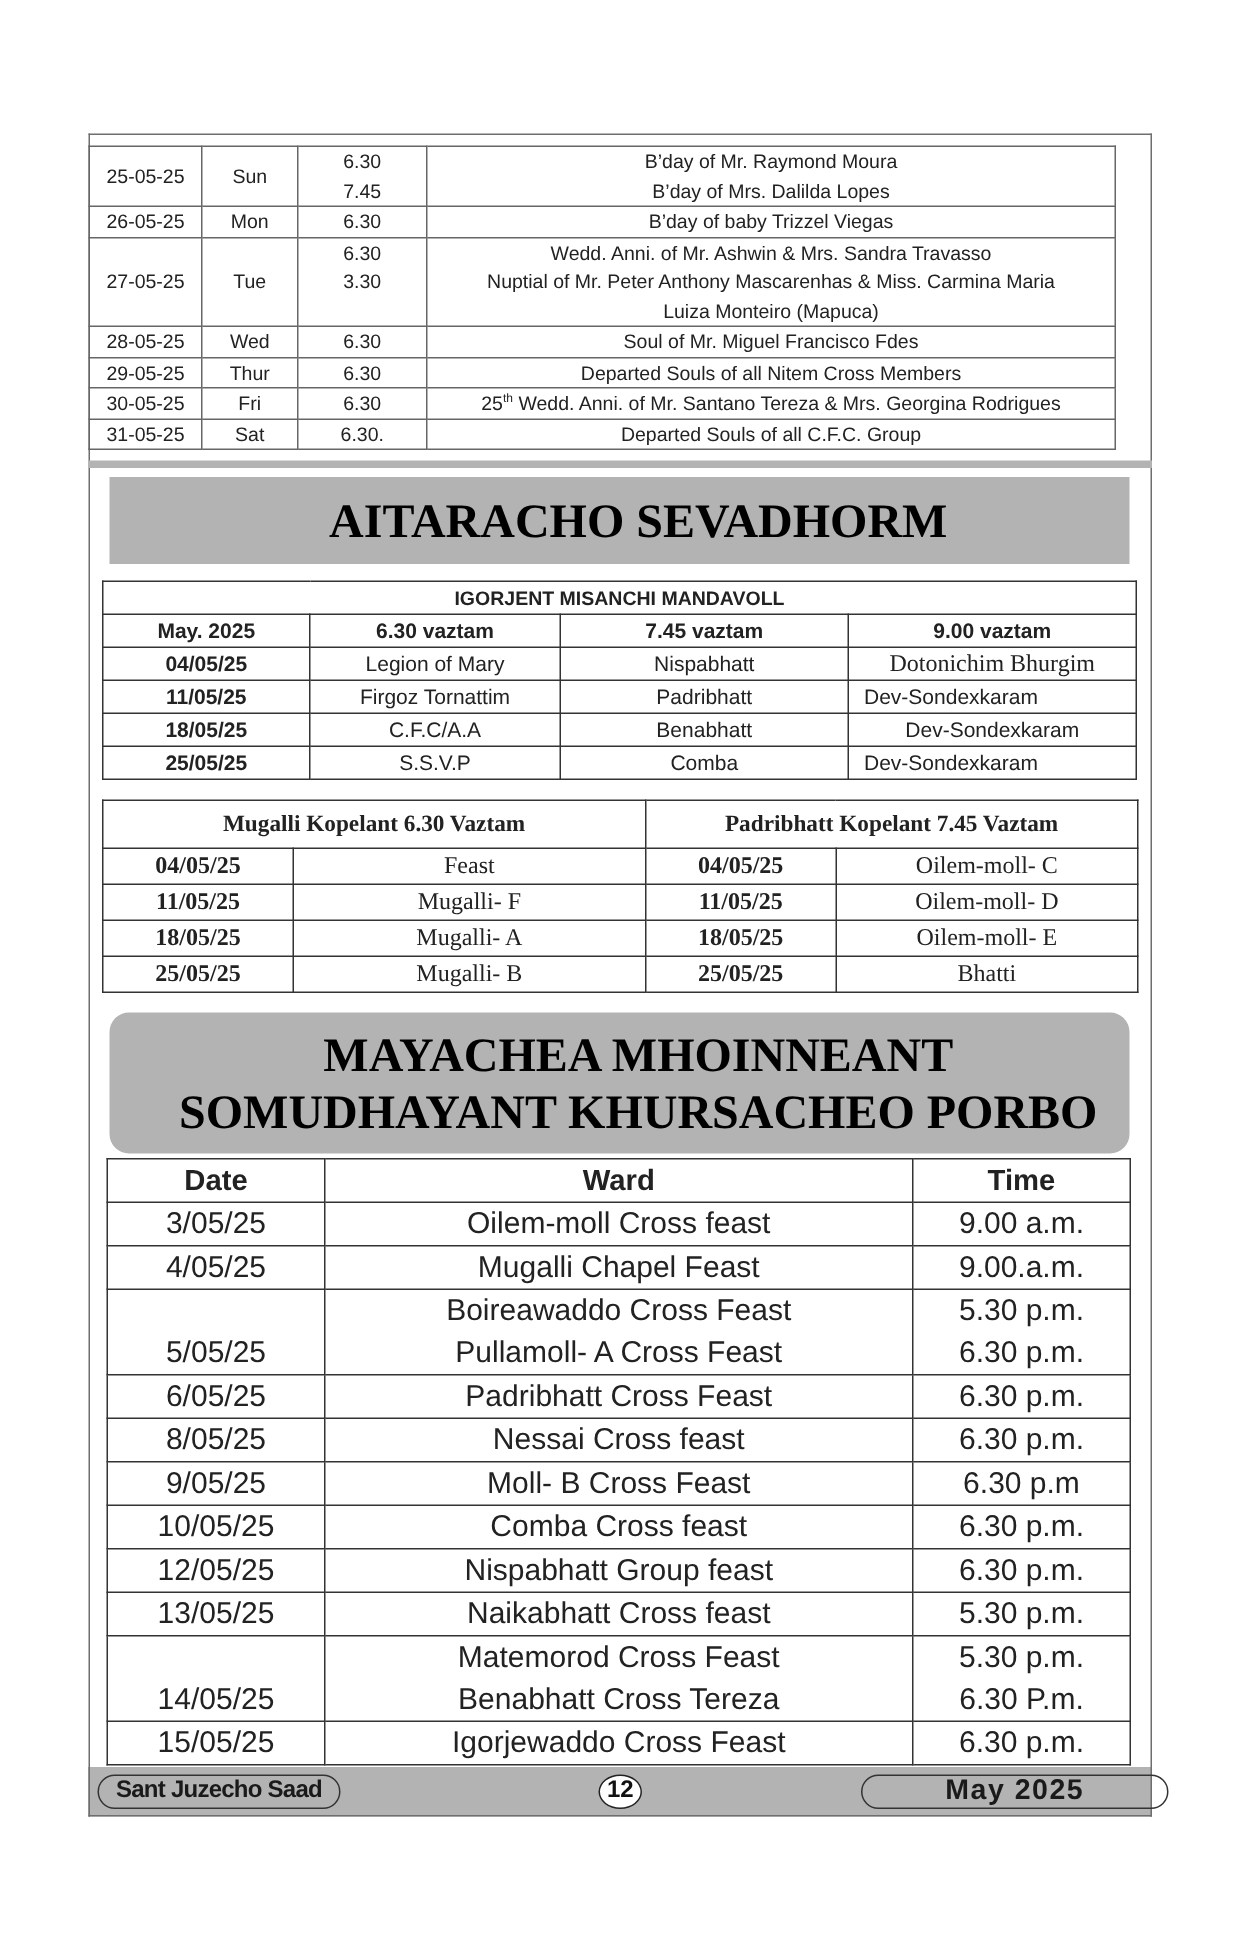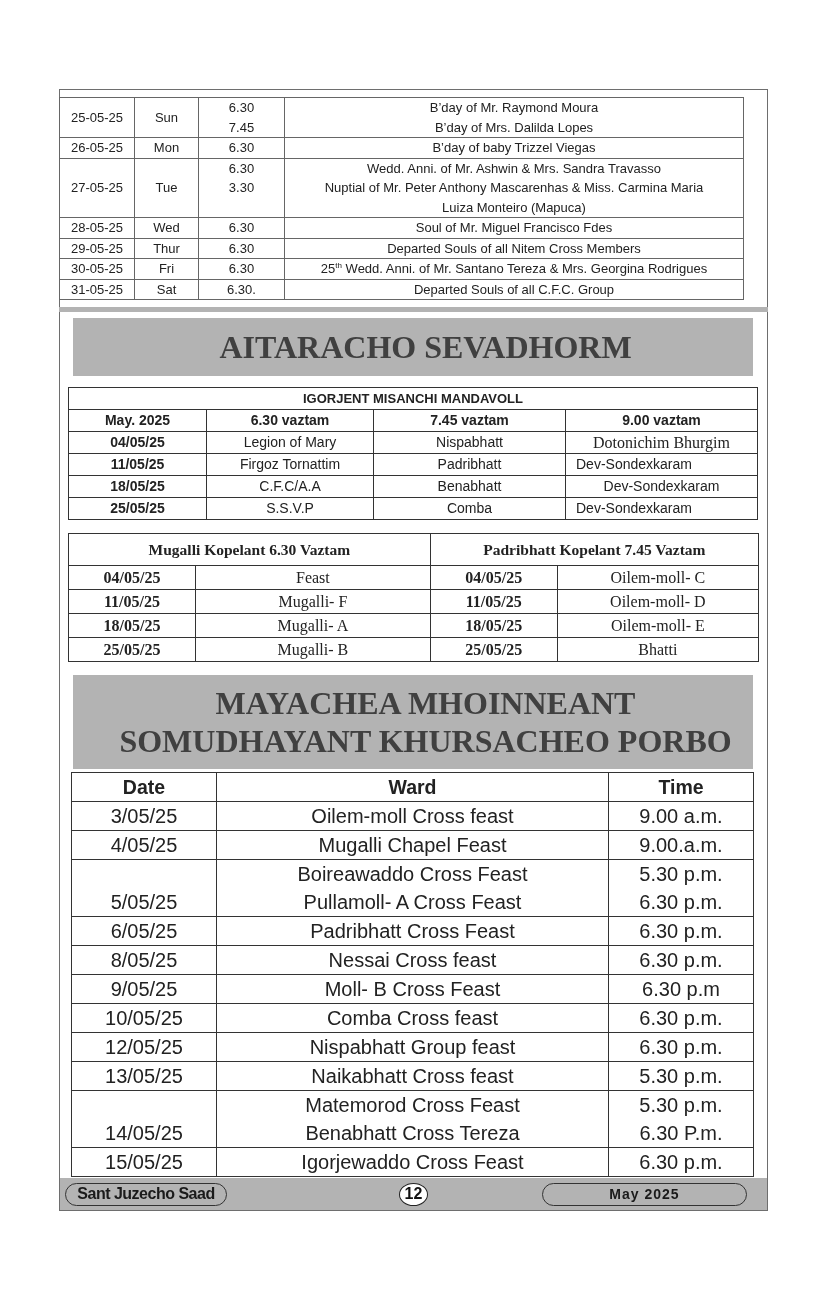--- a/index.html
+++ b/index.html
@@ -21,25 +21,25 @@
     .t1 { position: absolute; left: 59px; top: 97px; width: 685px; font-size: 13px; color: #222; }
     .t1 td { padding: 0 6px; line-height: 19.5px; vertical-align: middle; border-color: #666; }
     .t1 td.c-date { width: 75px; text-align: center; }
     .t1 td.c-day { width: 64px; text-align: center; }
     .t1 td.c-time { width: 86px; text-align: center; }
     .t1 td.c-desc { text-align: center; }
     .t1 .line { display: block; }
     .t1 sup { font-size: 8px; line-height: 0; }
 
     .banner {
-      position: absolute; left: 73px; background: #b3b3b3; color: #404040;
+      position: absolute; left: 73px; background: #b3b3b3; color: #000000;
       font-family: "Liberation Serif", serif; font-weight: bold; text-align: center; padding-left: 25px;
     }
     .banner1 { top: 318px; width: 680px; height: 58px; font-size: 32px; line-height: 58px; }
-    .banner2 { top: 675px; width: 680px; height: 94px; font-size: 32px; line-height: 38px; padding-top: 9px; }
+    .banner2 { top: 675px; width: 680px; height: 94px; font-size: 32px; line-height: 38px; padding-top: 9px; border-radius: 13px; }
 
     
     .t2 { position: absolute; left: 68px; top: 387px; width: 690px; font-size: 14px; color: #222; border-radius: 26px; }
     .t2 td { text-align: center; line-height: 21px; padding: 0 4px; border-color: #333; }
     .t2 .title-row td { font-weight: bold; font-size: 13px; }
     .t2 .head-row td { font-weight: bold; }
     .t2 td.d { font-weight: bold; width: 138px; }
     .t2 td.c1 { width: 167px; }
     .t2 td.c2 { width: 192px; }
     .t2 td.left { text-align: left; padding-left: 10px; }
@@ -63,21 +63,21 @@
 
     .footer {
       position: absolute; left: 59px; top: 1178px; width: 709px; height: 33px;
       background: #b3b3b3; border: 1.5px solid #6e6e6e; border-top: none;
     }
     .pill {
       position: absolute; top: 5px; height: 23px; border: 1.5px solid #333; border-radius: 12px;
       font-weight: bold; color: #1a1a1a; text-align: center; line-height: 20px;
     }
     .pill-left { left: 5px; width: 162px; font-family: "Liberation Sans Narrow", "Liberation Sans", sans-serif; font-size: 16px; transform-origin: left; letter-spacing: -0.5px; }
-    .pill-right { left: 482px; width: 205px; font-size: 14px; letter-spacing: 1px; }
+    .pill-right { left: 514px; width: 205px; font-size: 19px; letter-spacing: 1px; }
     .page-num {
       position: absolute; left: 339px; top: 5px; width: 29px; height: 23px; border-radius: 50%;
       background: #fff; border: 1.5px solid #222; font-weight: bold; font-size: 16px;
       line-height: 20px; text-align: center; color: #111;
     }
   </style>
 </head>
 <body>
 
 <div class="frame"></div>

